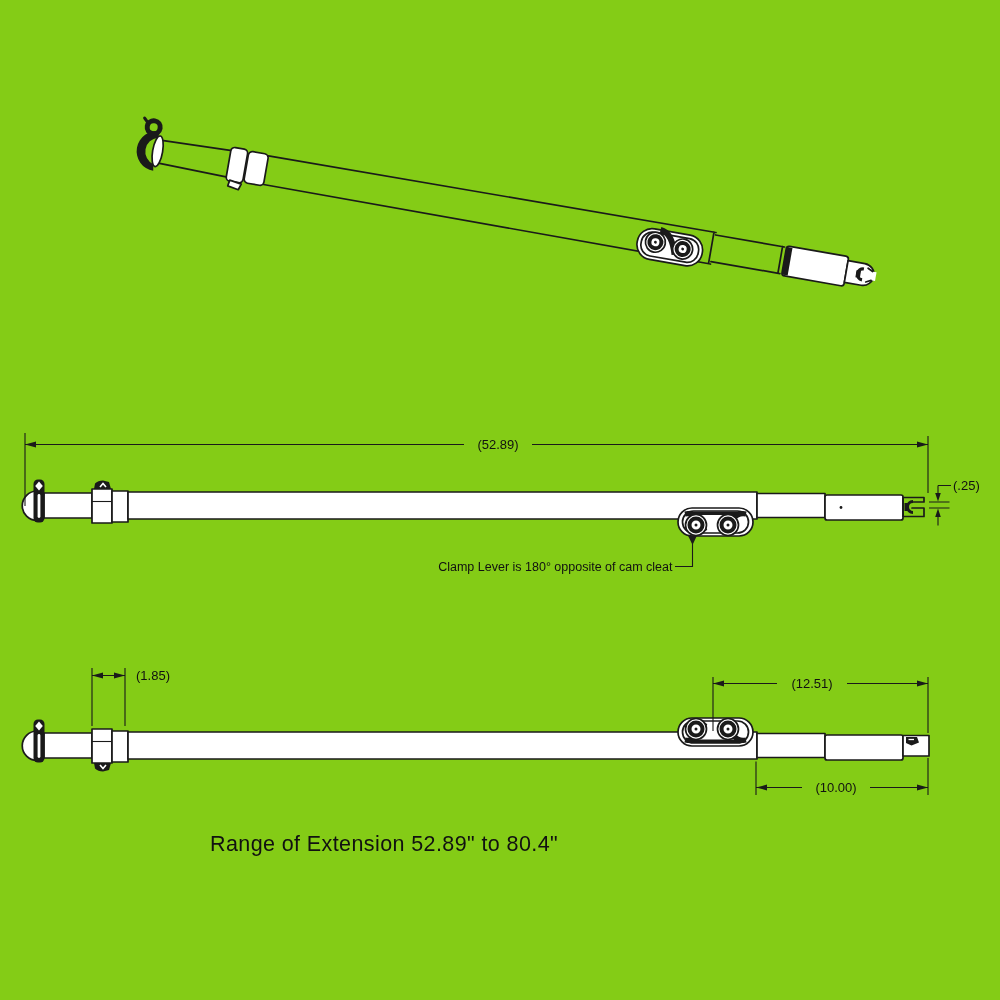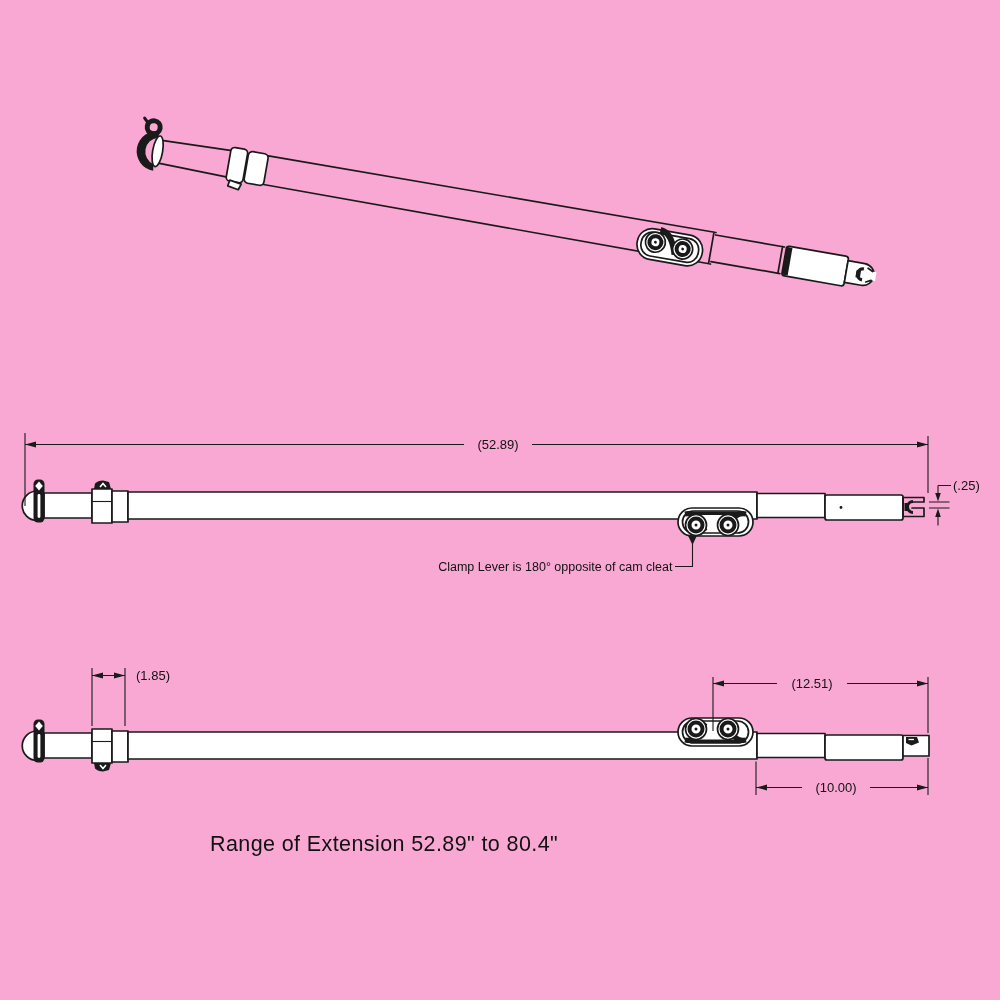--- a/index.html
+++ b/index.html
@@ -1,16 +1,16 @@
 <!DOCTYPE html>
 <html><head>
 <meta charset="utf-8">
 <style>
   html,body{margin:0;padding:0;background:#ffffff;}
-  .stage{width:1000px;height:1000px;position:relative;background:#f9a8d4;overflow:hidden;}
+  .stage{width:1000px;height:1000px;position:relative;background:#84cc16;overflow:hidden;}
   svg{display:block;}
   .ln  { fill:none;  stroke:#1a1a1a; stroke-width:1.7; stroke-linejoin:round; stroke-linecap:round; }
   .fw  { fill:#ffffff; stroke:#1a1a1a; stroke-width:1.7; stroke-linejoin:round; }
   .dk  { fill:#1a1a1a; stroke:none; }
   .dim { fill:none; stroke:#1a1a1a; stroke-width:1.1; stroke-linecap:butt; }
   .ah  { fill:#1a1a1a; stroke:none; }
   .dimtxt { font:13px "Liberation Sans", sans-serif; fill:#111111; }
   .notetxt{ font:12.5px "Liberation Sans", sans-serif; fill:#111111; }
   .captxt { font:21.5px "Liberation Sans", sans-serif; fill:#111111; letter-spacing:.4px; }
 </style>

